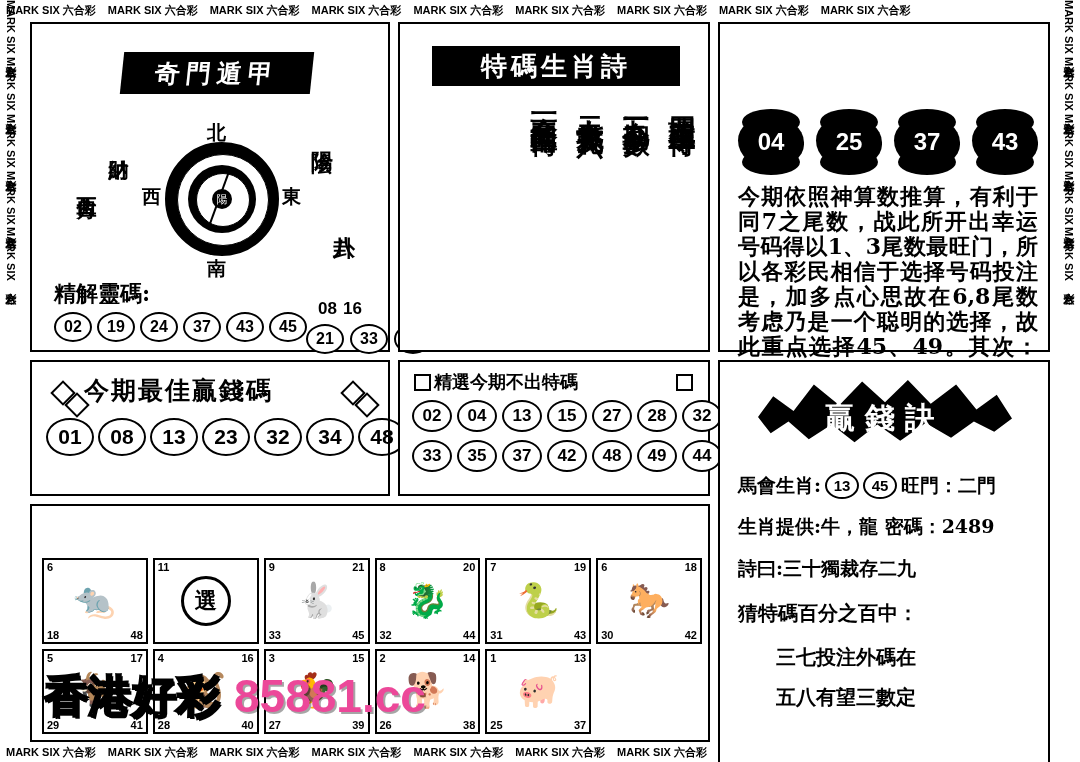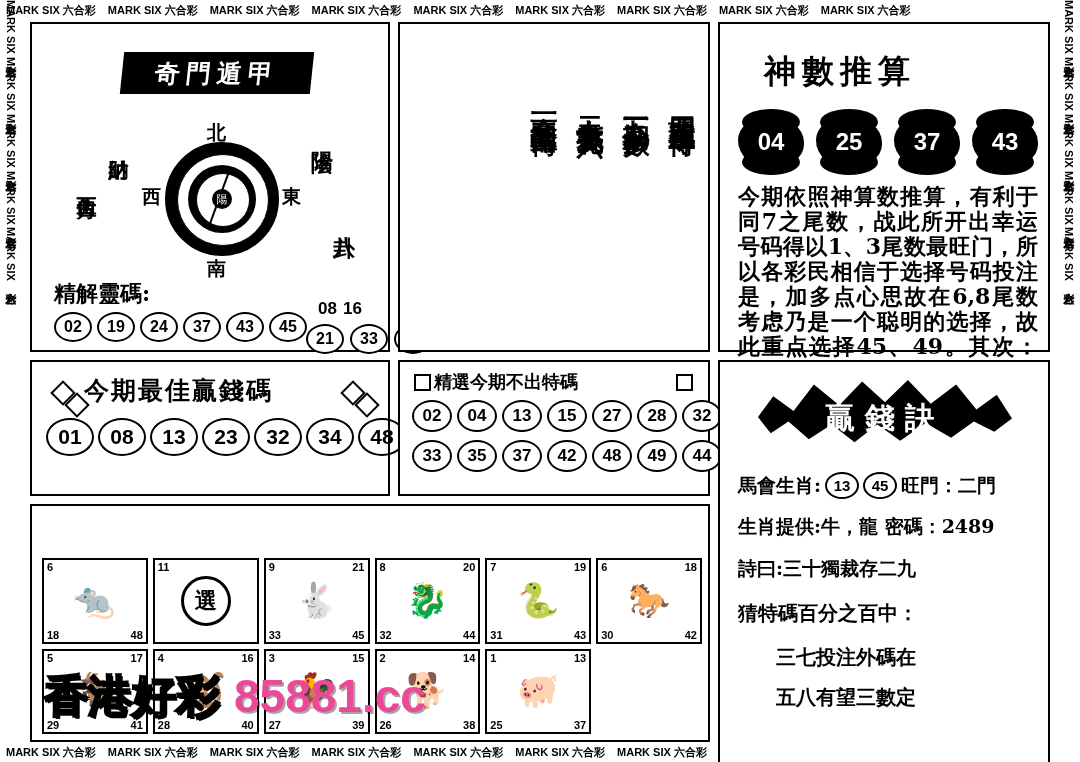--- a/index.html
+++ b/index.html
@@ -217,30 +217,30 @@
       <div class="plain-num">16</div>
     </div>
     <div class="ball-row" id="extra-balls-bot">
       <div class="ball">21</div>
       <div class="ball">33</div>
       <div class="ball">45</div>
     </div>
   </div>
 
   <div class="panel" id="poem">
+    <div class="banner" id="poem-banner">特碼生肖詩</div>
     <div class="poem-cols">
       <div class="pcol">四四環回正等待</div>
       <div class="pcol">三九今期參一數</div>
       <div class="pcol">二七奇數挑花六</div>
       <div class="pcol">全面一三輪回轉</div>
     </div>
   </div>
 
   <div class="panel" id="shenshu">
-    <div id="shenshu-title">神數推算</div>
     <div id="shenshu-nums">
       <div class="flower">
           <div class="burst"></div>
           <span>04</span>
         </div>
       <div class="flower">
           <div class="burst"></div>
           <span>25</span>
         </div>
       <div class="flower">

